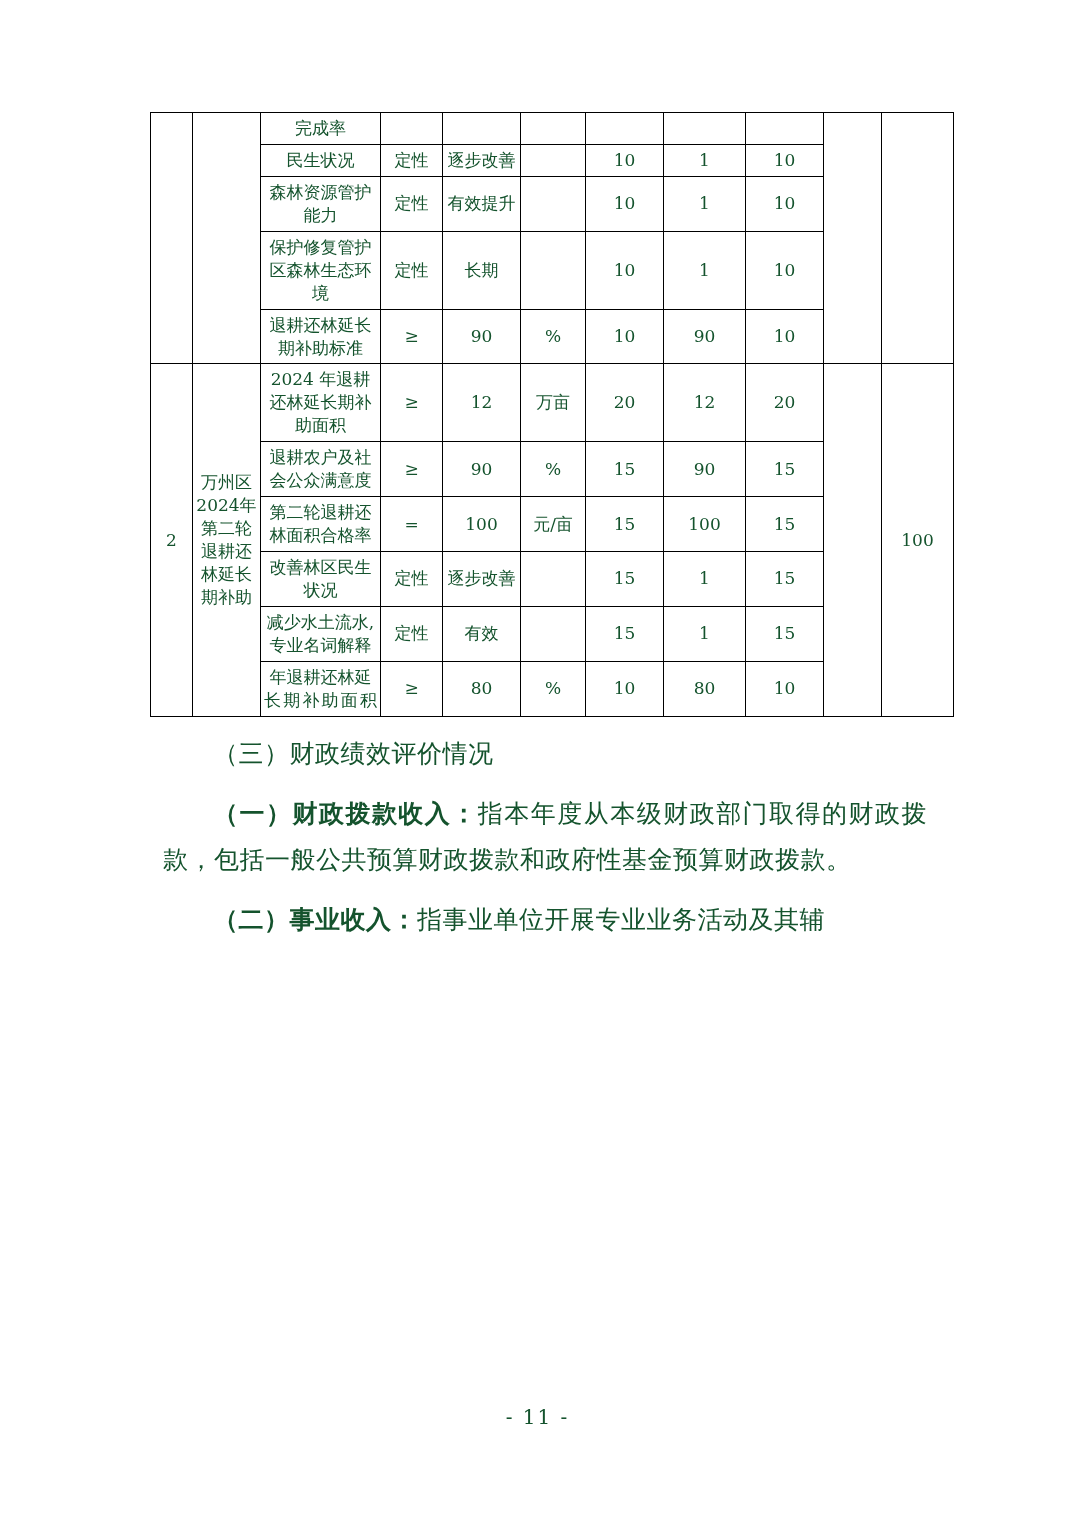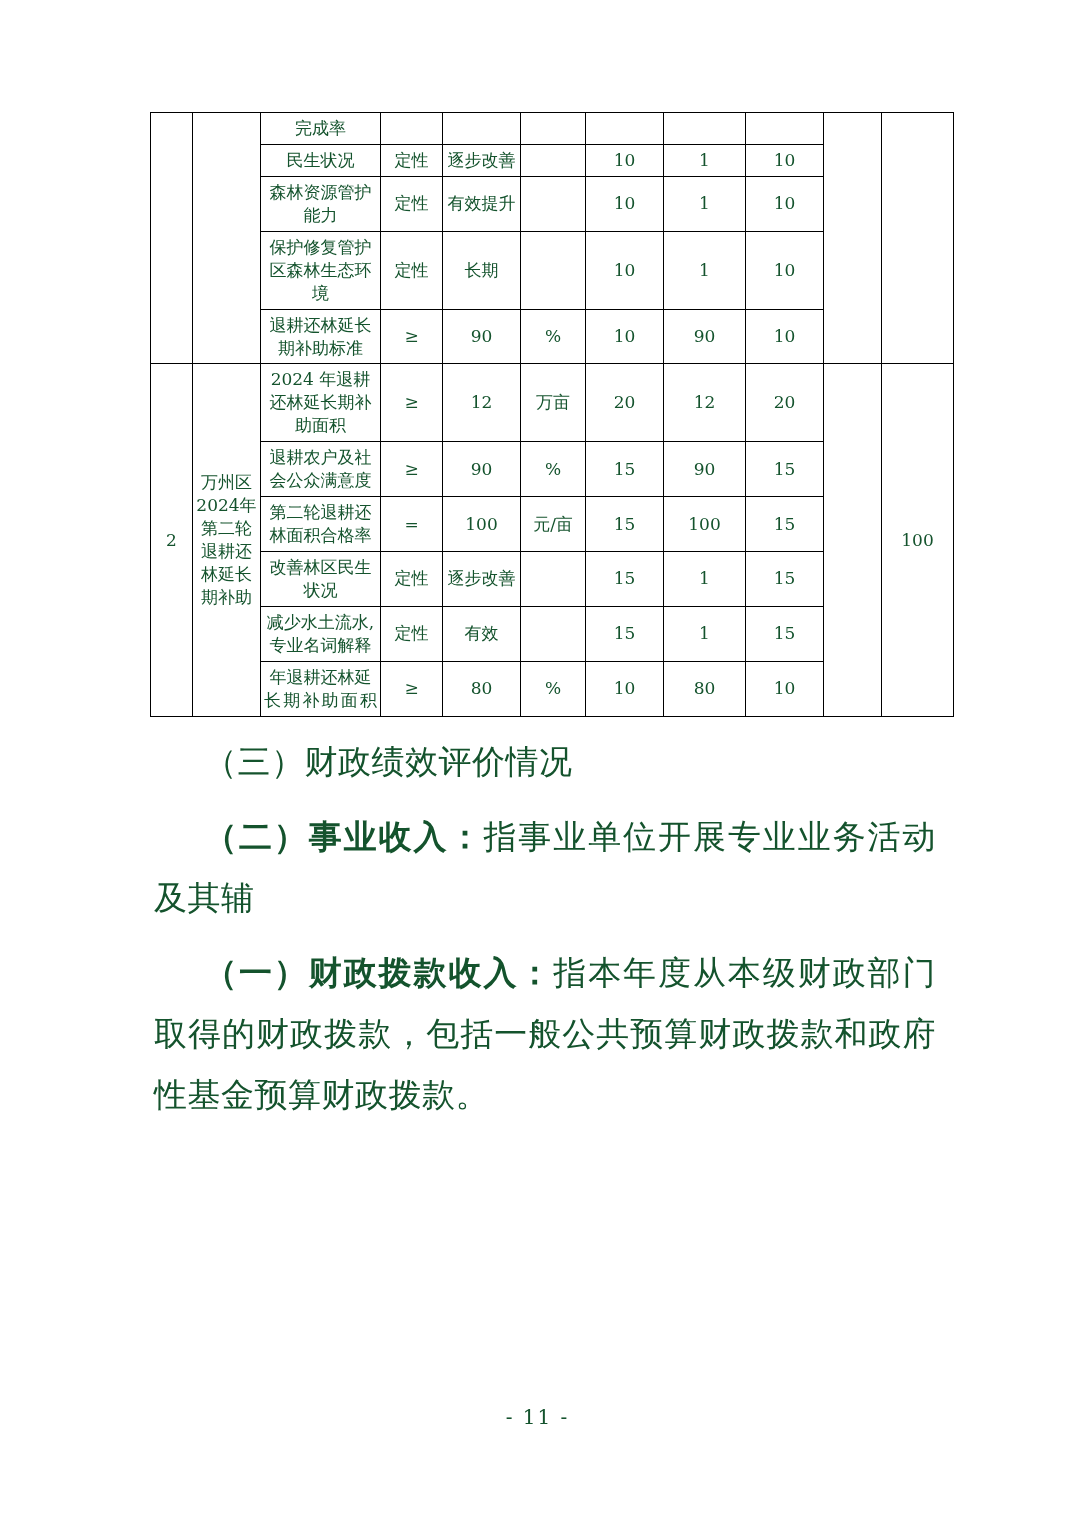--- a/index.html
+++ b/index.html
@@ -59,24 +59,24 @@
   .c-sym { width: 62px; }
   .c-val { width: 78px; }
   .c-unit { width: 65px; }
   .c-score { width: 78px; }
   .c-actual { width: 82px; }
   .c-got { width: 78px; }
   .c-blank { width: 58px; }
   .c-total { width: 72px; }
 
   .body-text {
-    font-size: 33px;
+    font-size: 25px;
     line-height: 1.85;
     letter-spacing: 0.5px;
-    margin: 4px;
+    margin: 13px;
     text-align: justify;
   }
   .para {
     margin-top: 14px;
     text-indent: 0;
   }
   .indent2 {
     padding-left: 50px;
   }
   .heading {
@@ -234,24 +234,24 @@
           <td>10</td>
         </tr>
       </tbody>
     </table>
 
     <p class="body-text para indent2">（三）财政绩效评价情况</p>
 
 
 
     <p class="body-text para">
+      <span class="indent2"></span><span class="bold-inline">（一）财政拨款收入：</span><span>指本年度从本级财政部门取得的财政拨款，包括一般公共预算财政拨款和政府性基金预算财政拨款。</span>
+    </p>
+
+    <p class="body-text para">
       <span class="indent2"></span><span class="bold-inline">（二）事业收入：</span><span>指事业单位开展专业业务活动及其辅</span>
     </p>
 
-    <p class="body-text para">
-      <span class="indent2"></span><span class="bold-inline">（一）财政拨款收入：</span><span>指本年度从本级财政部门取得的财政拨款，包括一般公共预算财政拨款和政府性基金预算财政拨款。</span>
-    </p>
-
   </div>
 
   <div class="footer">- 11 -</div>
 
 </div>
 
 </body></html>

